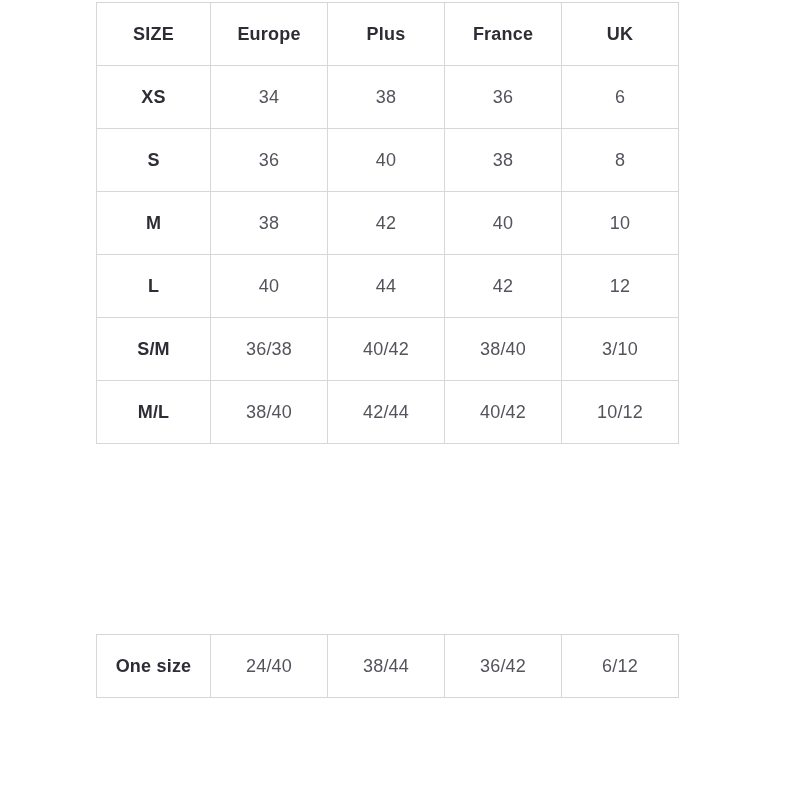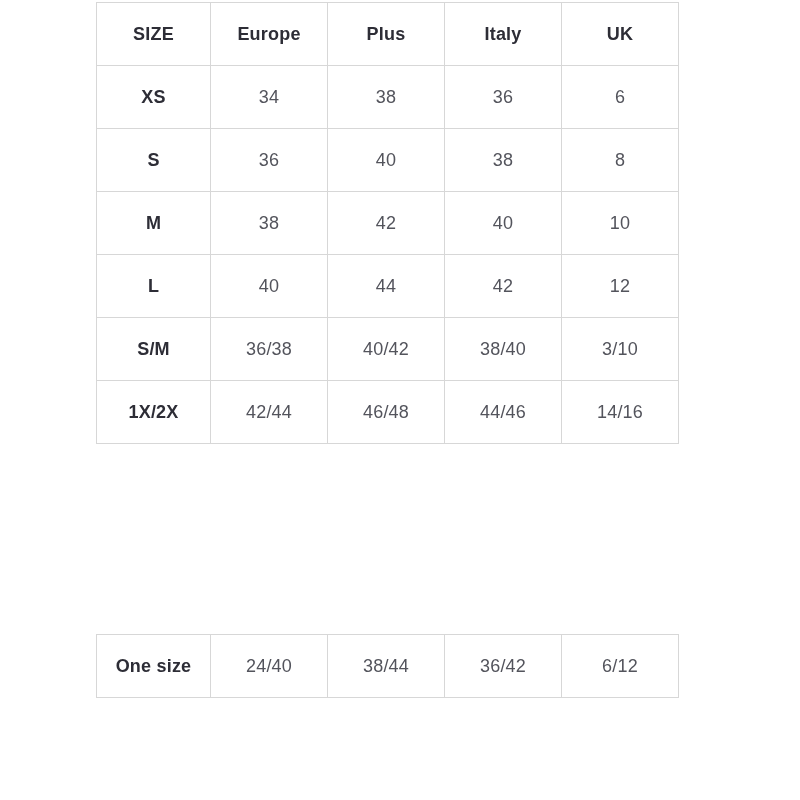--- a/index.html
+++ b/index.html
@@ -57,21 +57,21 @@
         <col class="col-region">
         <col class="col-region">
         <col class="col-region">
         <col class="col-region">
     </colgroup>
     <thead>
       <tr>
         <th>SIZE</th>
         <th>Europe</th>
         <th>Plus</th>
-        <th>Italy</th>
+        <th>France</th>
         <th>UK</th>
       </tr>
     </thead>
     <tbody>
       <tr>
         <th>XS</th>
         <td>34</td>
         <td>38</td>
         <td>36</td>
         <td>6</td>
@@ -98,25 +98,25 @@
         <td>12</td>
       </tr>
       <tr>
         <th>S/M</th>
         <td>36/38</td>
         <td>40/42</td>
         <td>38/40</td>
         <td>3/10</td>
       </tr>
       <tr>
-        <th>1X/2X</th>
+        <th>M/L</th>
+        <td>38/40</td>
         <td>42/44</td>
-        <td>46/48</td>
-        <td>44/46</td>
-        <td>14/16</td>
+        <td>40/42</td>
+        <td>10/12</td>
       </tr>
     </tbody>
   </table>
 
   <table class="size-table special-table">
     <colgroup>
       <col class="col-size">
         <col class="col-region">
         <col class="col-region">
         <col class="col-region">

